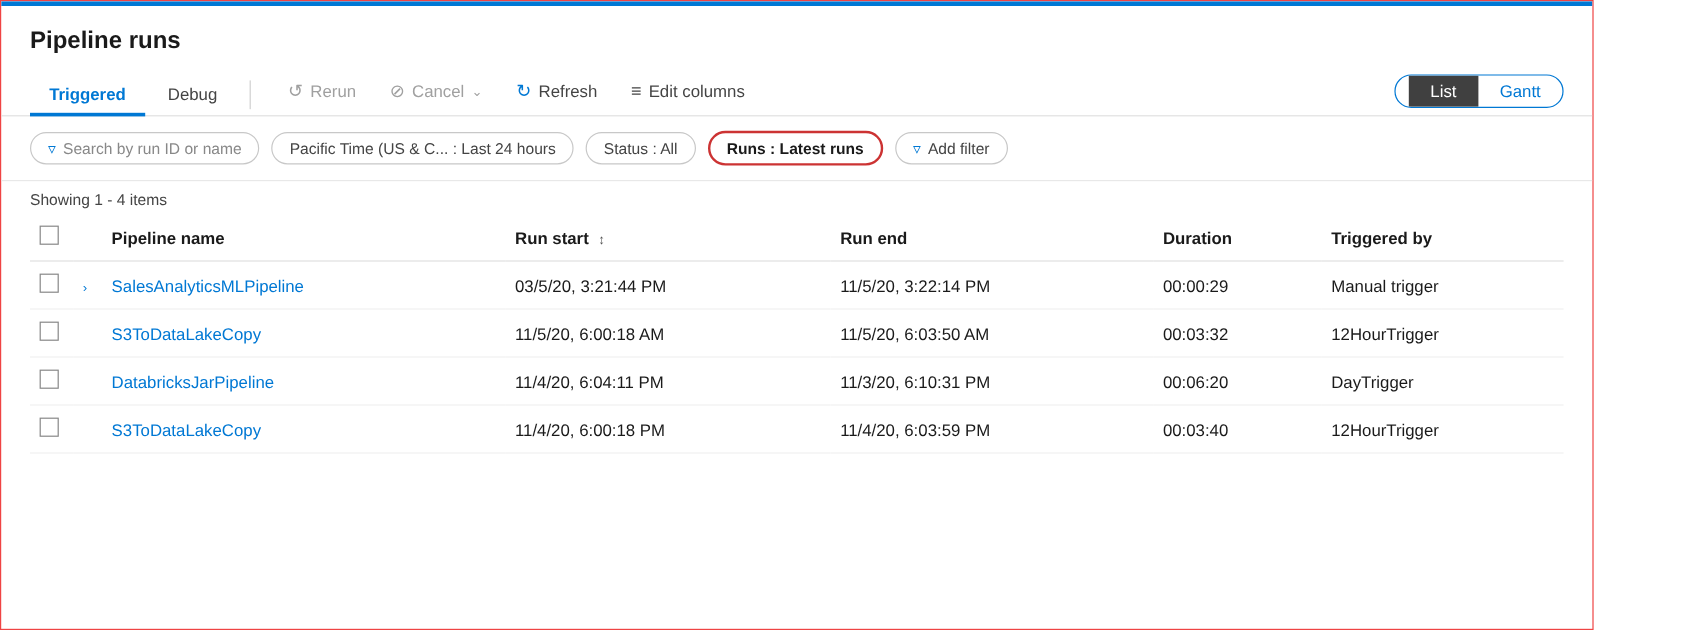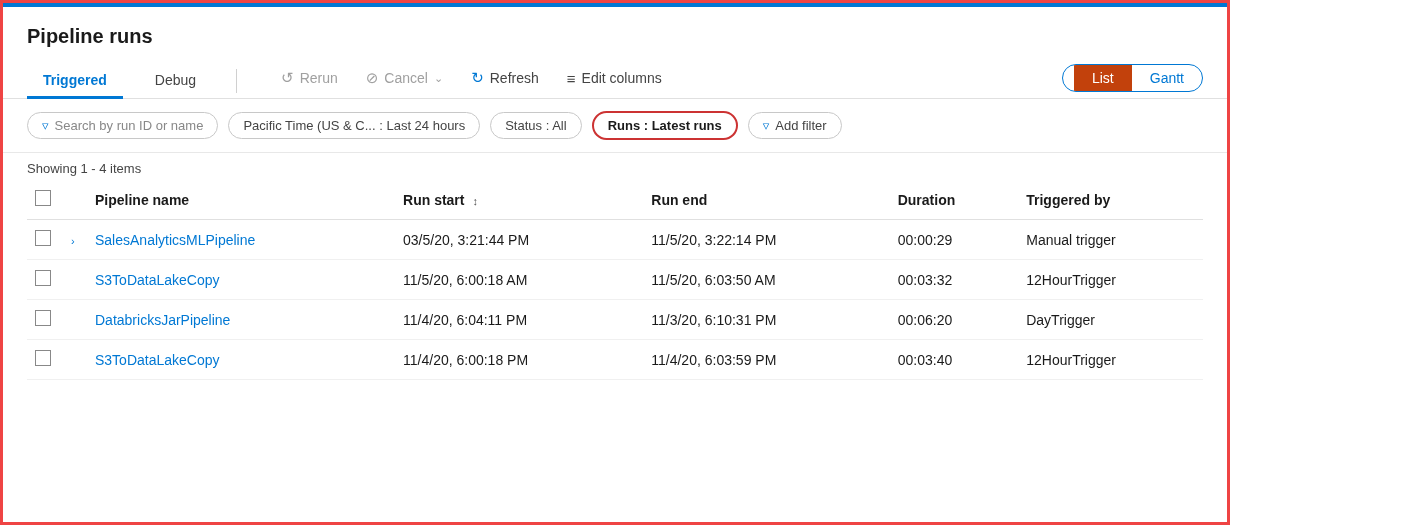--- a/index.html
+++ b/index.html
@@ -3,42 +3,42 @@
   <meta charset="utf-8">
   <style>
     * { box-sizing: border-box; margin: 0; padding: 0; }
     body {
       font-family: 'Segoe UI', Arial, sans-serif;
       font-size: 14px;
       background: #fff;
       color: #1a1a1a;
     }
     .page-container {
-      width: 1230px;
+      width: 1328px;
       min-height: 525px;
       background: #fff;
-      border: 3px solid #ef4444;
+      border: 1px solid #ef4444;
       overflow: hidden;
     }
     .top-bar {
       height: 4px;
       background: #0078d4;
     }
     .page-title {
       padding: 18px 24px 10px 24px;
       font-size: 20px;
       font-weight: 600;
       color: #1a1a1a;
     }
     .toolbar {
       display: flex;
       align-items: center;
       padding: 6px 24px 0 24px;
       border-bottom: 1px solid #e0e0e0;
-      gap: 16px;
+      gap: 3px;
     }
     .tab-item {
       padding: 8px 16px;
       cursor: pointer;
       font-size: 14px;
       color: #444;
       border-bottom: 3px solid transparent;
       margin-bottom: -1px;
       white-space: nowrap;
     }
@@ -87,21 +87,21 @@
     }
     .view-btn {
       padding: 5px 18px;
       font-size: 14px;
       cursor: pointer;
       border: none;
       background: transparent;
       color: #0078d4;
     }
     .view-btn.active {
-      background: #c2410c;
+      background: #404040;
       color: #fff;
       margin-left: 11px;
     }
     .filter-bar {
       display: flex;
       align-items: center;
       padding: 12px 24px;
       gap: 10px;
       border-bottom: 1px solid #e8e8e8;
       flex-wrap: wrap;

